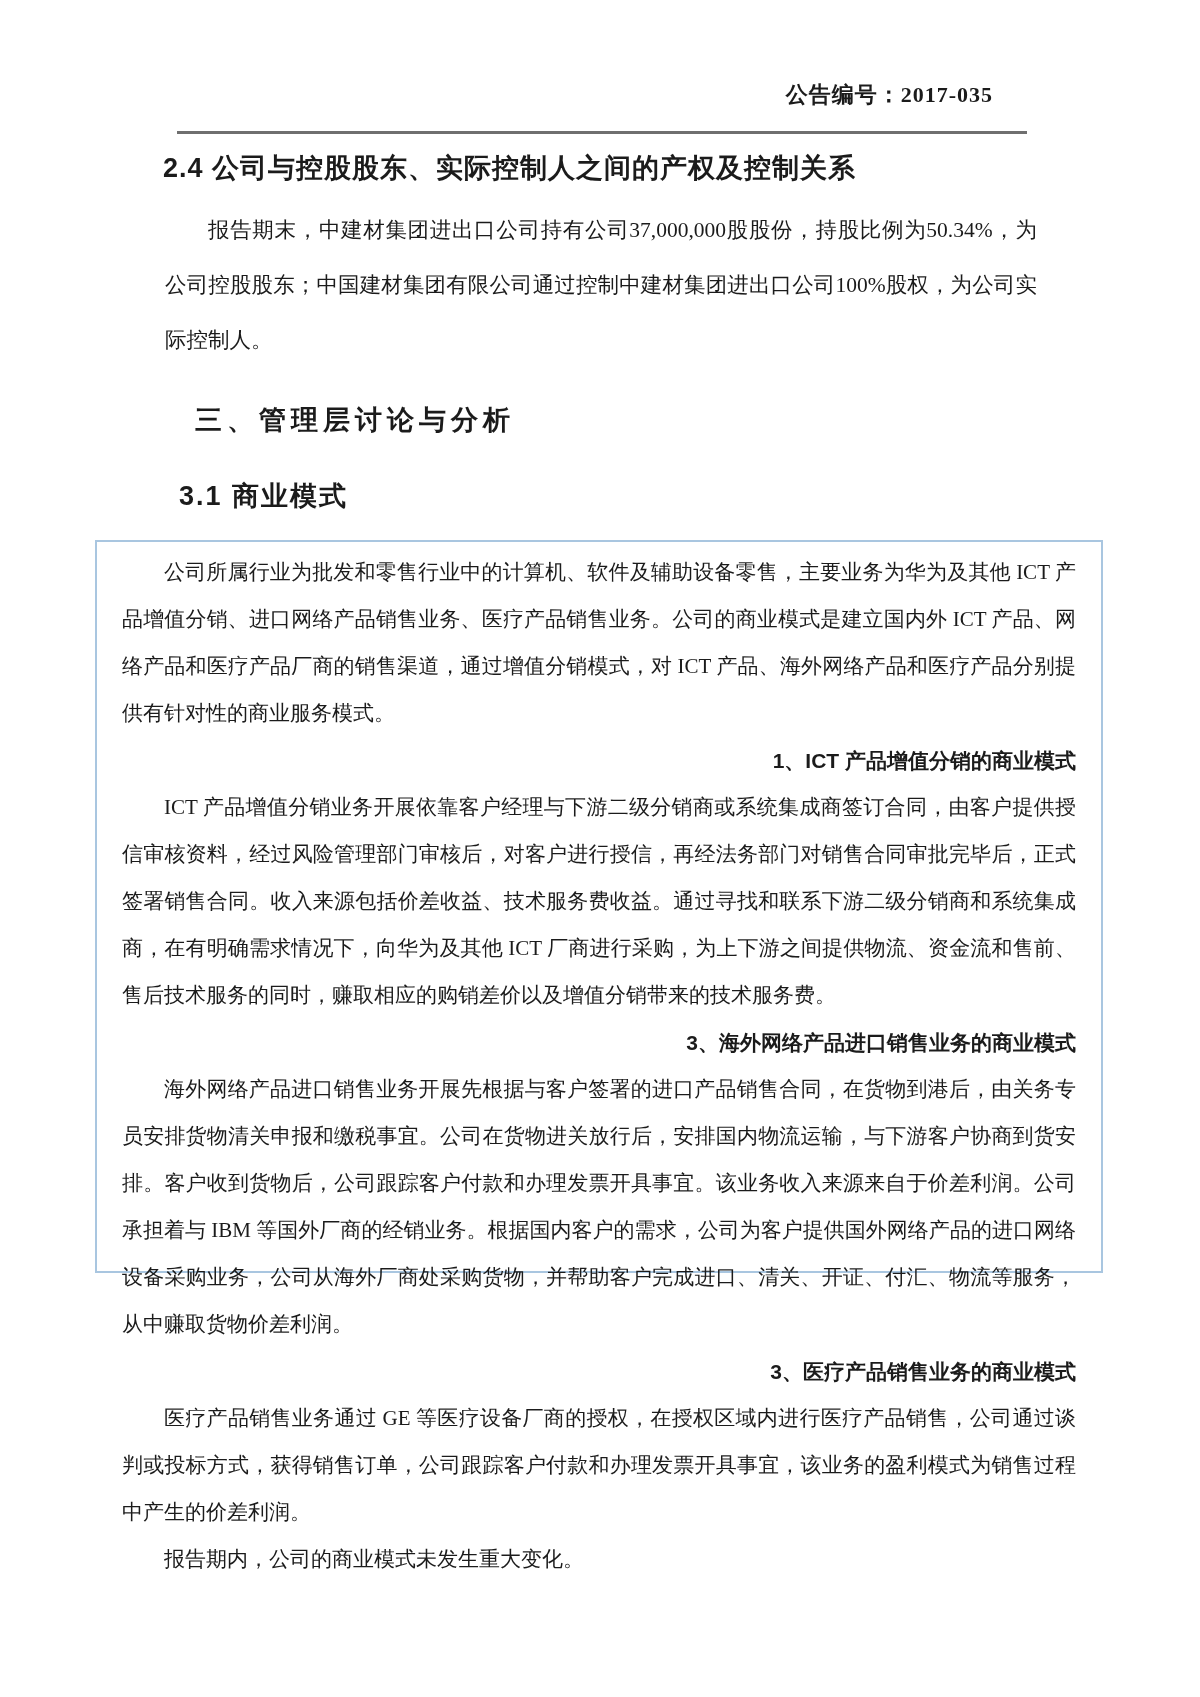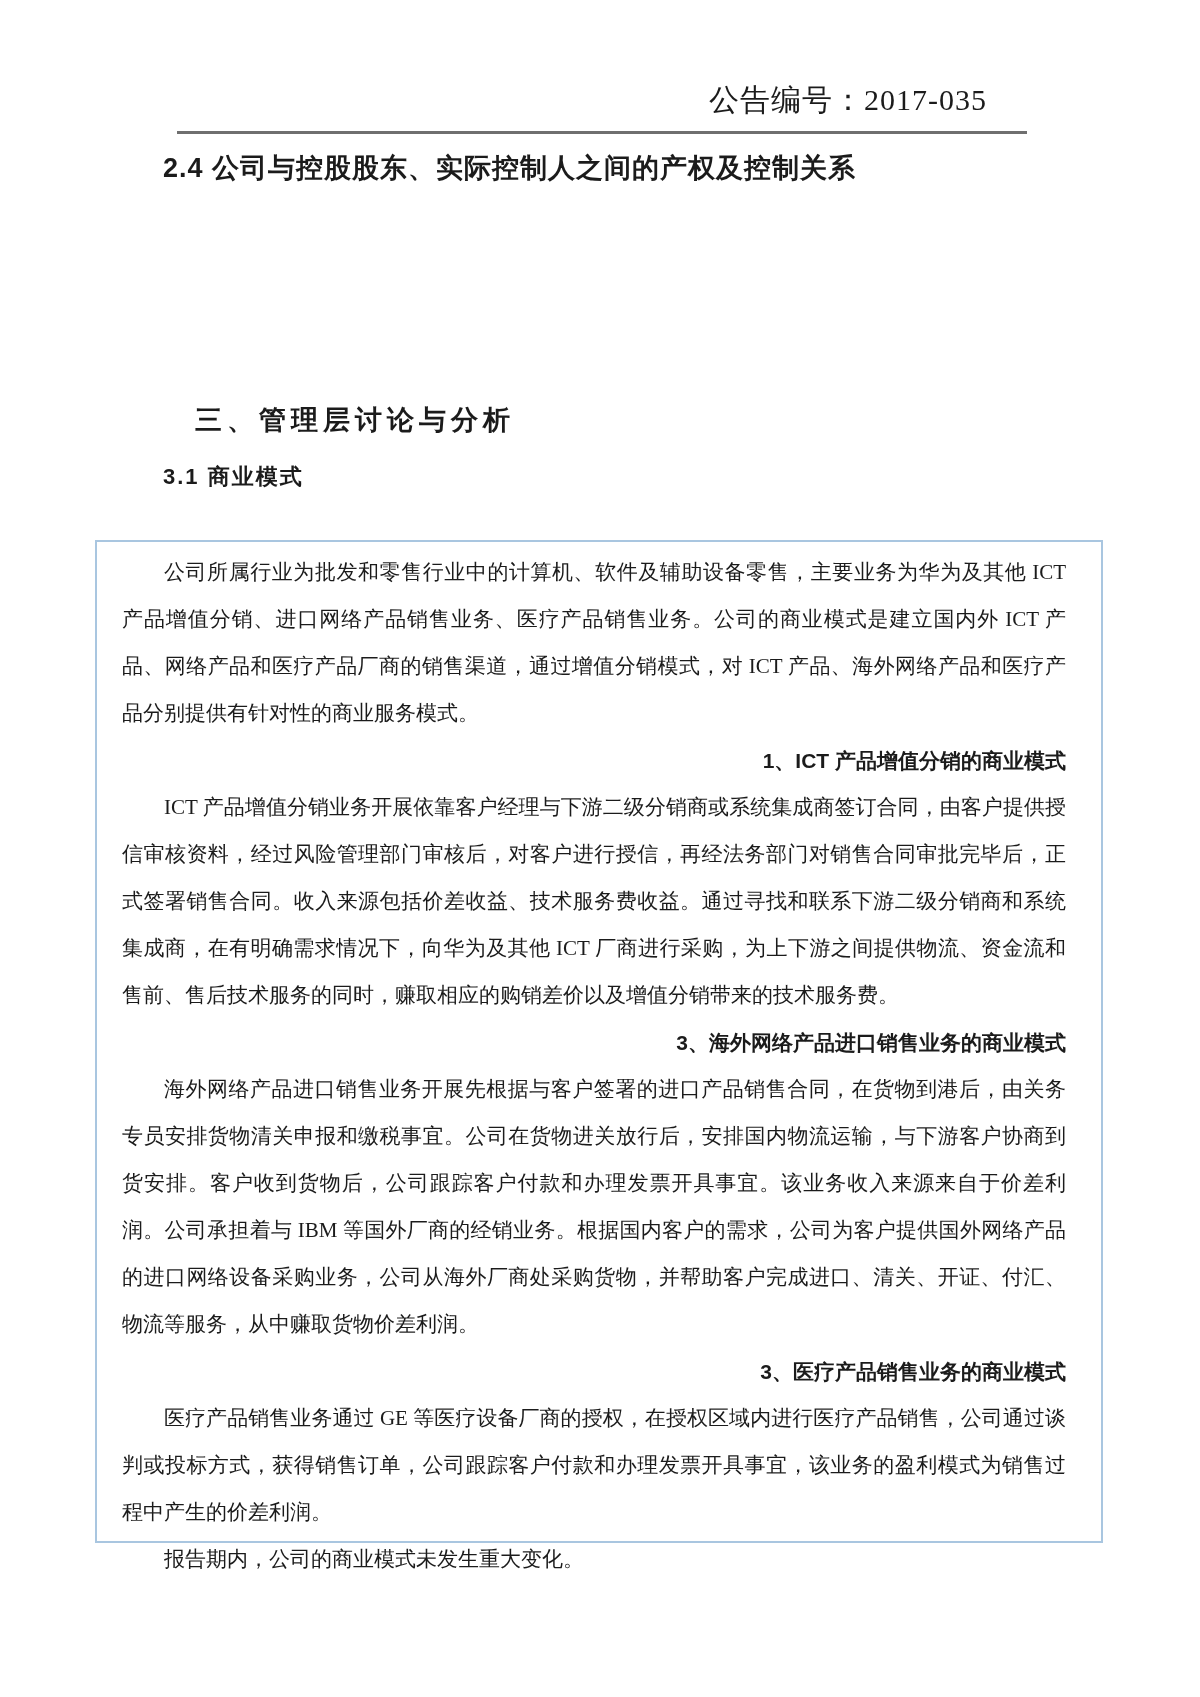--- a/index.html
+++ b/index.html
@@ -9,24 +9,25 @@
     height: 1697px;
     margin: 0 auto;
     background: #ffffff;
     font-family: "Liberation Serif", "DejaVu Serif", serif;
     color: #1b1b1b;
     overflow: hidden;
   }
   .doc-number {
     position: absolute;
     top: 80px;
-    right: 213px;
-    font-size: 30px;
+    right: 207px;
+    font-size: 22px;
     letter-spacing: 1px;
     white-space: nowrap;
+    font-weight: bold;
   }
   .top-rule {
     position: absolute;
     left: 177px;
     top: 131px;
     width: 850px;
     height: 3px;
     background: #6f6f6f;
   }
   .h24 {
@@ -60,37 +61,37 @@
     font-family: "Liberation Sans", "DejaVu Sans", sans-serif;
     font-weight: bold;
     font-size: 27px;
     letter-spacing: 5px;
     white-space: nowrap;
   }
   .h31 {
     position: absolute;
     left: 163px;
     top: 462px;
-    margin: 0;
+    margin: 16px;
     font-family: "Liberation Sans", "DejaVu Sans", sans-serif;
     font-weight: bold;
-    font-size: 22px;
+    font-size: 27px;
     letter-spacing: 2px;
     white-space: nowrap;
   }
   .model-box {
     position: absolute;
     left: 95px;
     top: 540px;
     width: 1008px;
-    height: 1003px;
+    height: 733px;
     border: 2px solid #a9c6e0;
     background: #ffffff;
     box-sizing: border-box;
-    padding: 7px 35px 0 25px;
+    padding: 7px 25px 0 25px;
   }
   .model-box p {
     margin: 0;
     font-size: 21px;
     line-height: 47px;
     text-align: justify;
     text-indent: 2em;
   }
   .model-box p.sub {
     font-family: "Liberation Sans", "DejaVu Sans", sans-serif;
@@ -102,20 +103,21 @@
 <body>
 
 <div class="page">
 
   <div class="doc-number">公告编号：2017-035</div>
 
   <div class="top-rule" style="background: rgb(111, 111, 111);"></div>
 
   <h1 class="h24">2.4 公司与控股股东、实际控制人之间的产权及控制关系</h1>
 
+  <p class="p24">报告期末，中建材集团进出口公司持有公司37,000,000股股份，持股比例为50.34%，为公司控股股东；中国建材集团有限公司通过控制中建材集团进出口公司100%股权，为公司实际控制人。</p>
 
   <h1 class="h3">三、管理层讨论与分析</h1>
 
   <h1 class="h31">3.1 商业模式</h1>
 
   <div class="model-box" style="border-color: rgb(169, 198, 224);">
     <p>公司所属行业为批发和零售行业中的计算机、软件及辅助设备零售，主要业务为华为及其他 ICT 产品增值分销、进口网络产品销售业务、医疗产品销售业务。公司的商业模式是建立国内外 ICT 产品、网络产品和医疗产品厂商的销售渠道，通过增值分销模式，对 ICT 产品、海外网络产品和医疗产品分别提供有针对性的商业服务模式。</p>
 
     <p class="sub">1、ICT 产品增值分销的商业模式</p>
 

